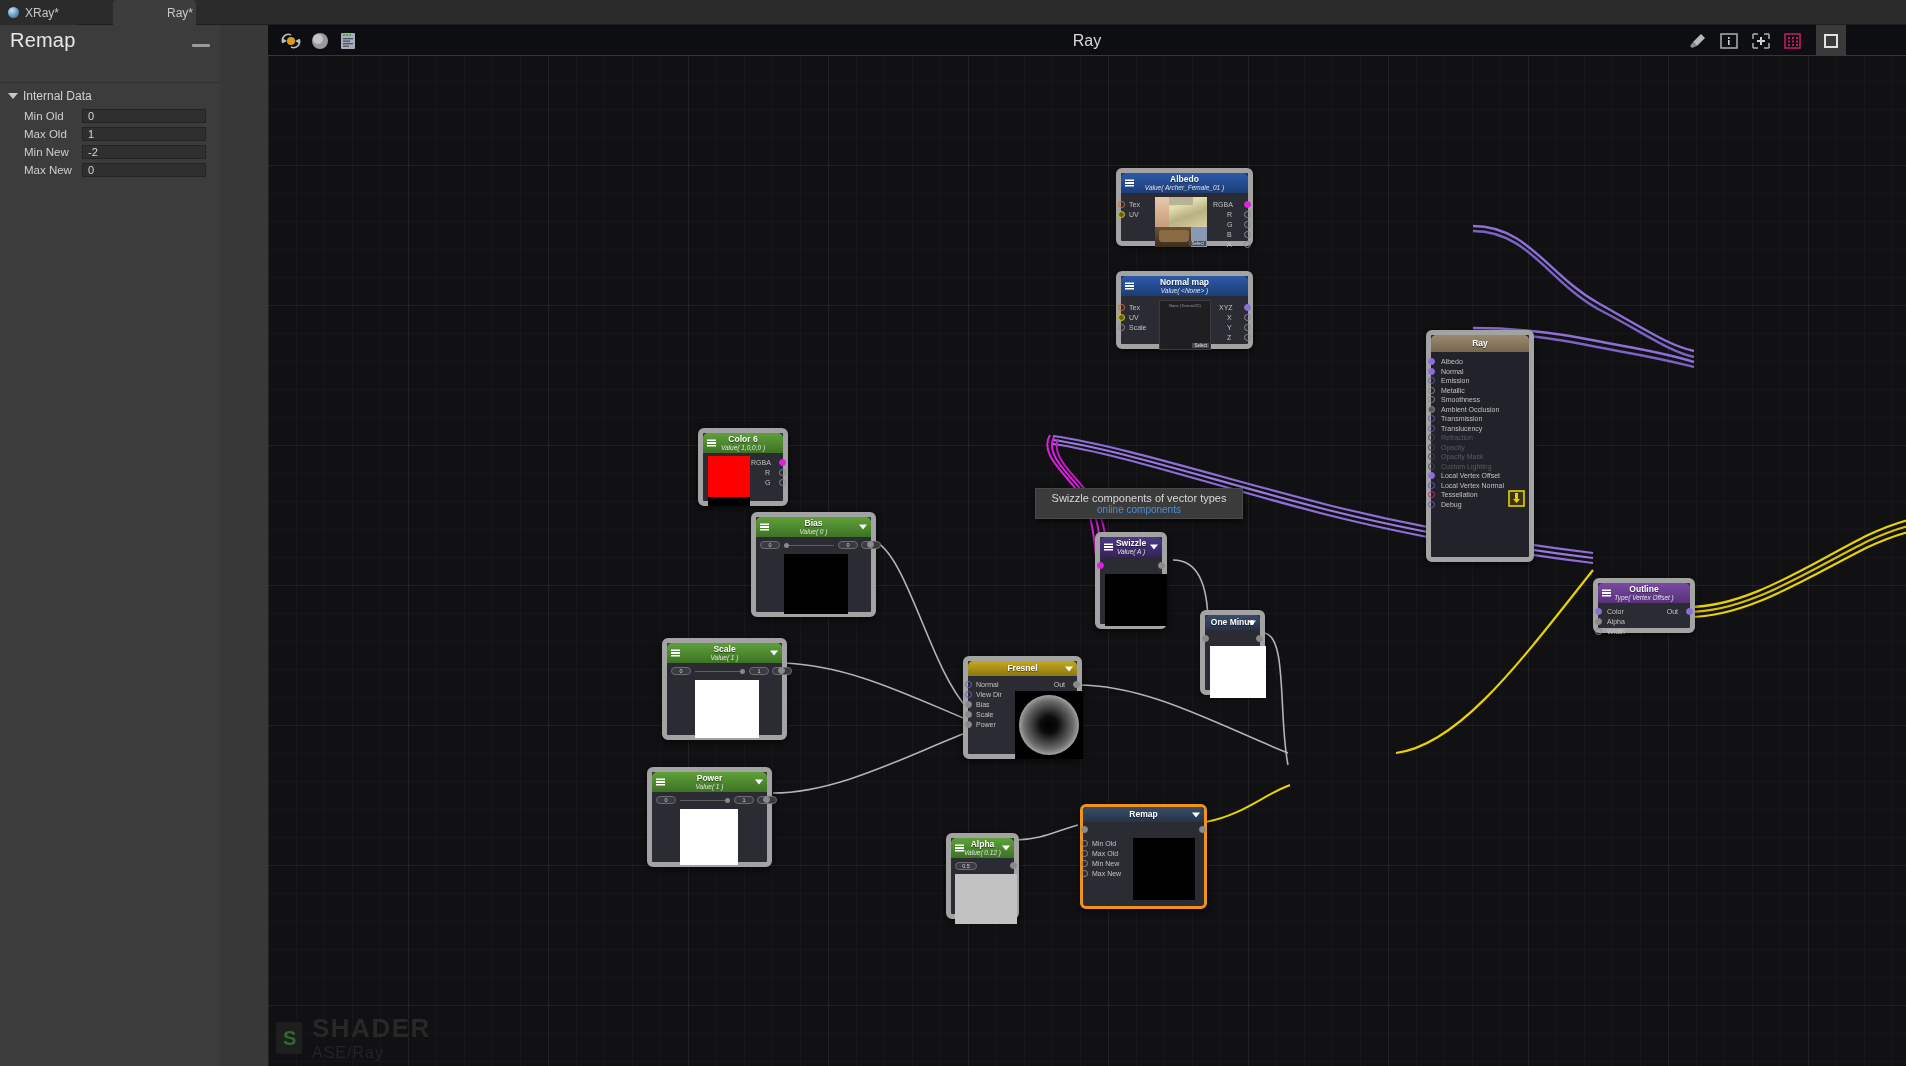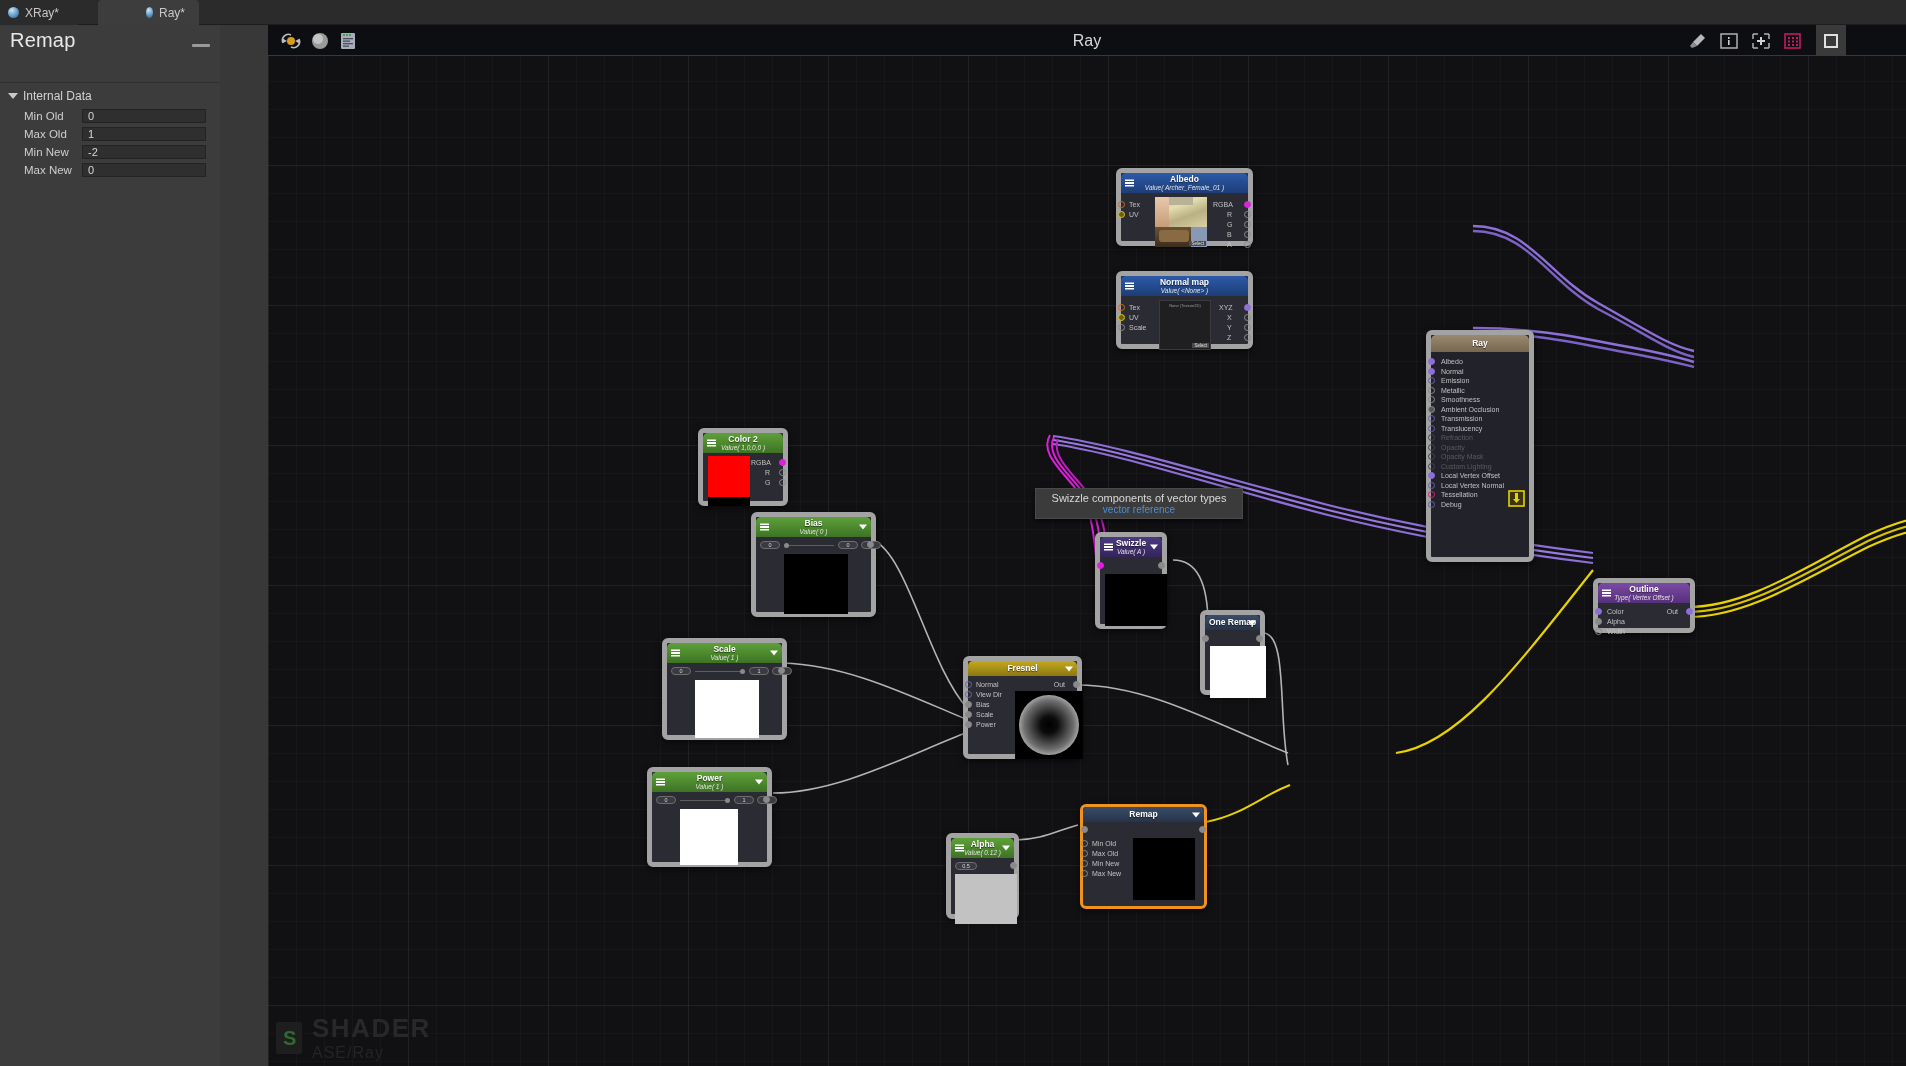--- a/index.html
+++ b/index.html
@@ -87,21 +87,21 @@
 </head>
 <body>
 
 <div id="app">
 
   <div class="tabbar">
     <div class="tab inactive" style="left:0;width:78px;padding-left:8px;">
       <span class="tabdot"></span>
       <span>XRay*</span>
     </div>
-    <div class="tab active" style="left:98px;width:101px;padding-left:48px;">
+    <div class="tab active" style="left:113px;width:83px;padding-left:48px;">
       <span class="tabdot"></span>
       <span>Ray*</span>
     </div>
   </div>
 
   <div class="inspector">
     <div class="insp-head">
       <div class="insp-title">Remap</div>
       <div class="insp-min"></div>
     </div>
@@ -366,21 +366,21 @@
             <rect x="7" y="3" width="3" height="6" fill="#e8d200"></rect>
             <path d="M5 9 L8.5 13 L12 9 Z" fill="#e8d200"></path>
           </svg>
         </div>
       </div>
     </div>
 
     <div class="node" style="left:430px;top:403px;width:90px;height:78px;">
       <div class="nhead tall" style="background:linear-gradient(to bottom,#5fa03a,#3d7324);">
         <span class="burger"></span>
-        <span class="ntitle">Color 2</span>
+        <span class="ntitle">Color 6</span>
         <span class="nsub">Value( 1,0,0,0 )</span>
       </div>
       <div class="nbody">
         <div style="position:absolute;left:5px;top:3px;width:42px;height:50px;background:#ff0000;">
           <div style="position:absolute;left:0;right:0;bottom:0;height:9px;background:#000;"></div>
         </div>
         <span class="plabel" style="left:48px;top:6px;">RGBA</span>
         <span class="port f" style="right:-3px;top:6px;background:#e01ee0;border-color:#e01ee0;"></span>
         <span class="plabel" style="left:62px;top:16px;">R</span>
         <span class="port" style="right:-3px;top:16px;"></span>
@@ -477,21 +477,21 @@
         <span class="port f" style="right:-3px;top:5px;"></span>
         <div class="preview" style="left:47px;top:15px;width:68px;height:68px;">
           <div style="position:absolute;left:4px;top:4px;width:60px;height:60px;border-radius:50%;
                       background:radial-gradient(circle,#000 0%,#0c0c0c 20%,#6e6e6e 58%,#f2f2f2 90%,#ffffff 100%);"></div>
         </div>
       </div>
     </div>
 
     <div class="node" style="left:932px;top:585px;width:65px;height:85px;">
       <div class="nhead" style="background:linear-gradient(to bottom,#3a4c68,#26344a);height:15px;">
-        <span class="ntitle">One Remap</span>
+        <span class="ntitle">One Minus</span>
         <span class="caret"></span>
       </div>
       <div class="nbody">
         <span class="port f" style="left:-3px;top:5px;"></span>
         <span class="port f" style="right:-3px;top:5px;"></span>
         <div class="preview" style="left:5px;top:16px;width:56px;height:52px;background:#ffffff;"></div>
       </div>
     </div>
 
     <div class="node" style="left:678px;top:808px;width:73px;height:86px;">
@@ -542,17 +542,17 @@
         <span class="plabel" style="left:9px;top:15px;">Alpha</span>
         <span class="port" style="left:-3px;top:25px;"></span>
         <span class="plabel" style="left:9px;top:25px;">Width</span>
         <span class="plabel" style="right:12px;top:5px;">Out</span>
         <span class="port f" style="right:-3px;top:5px;background:#8e6fd8;border-color:#8e6fd8;"></span>
       </div>
     </div>
 
     <div class="tooltip" style="left:767px;top:463px;width:208px;">
       <div class="tt-main">Swizzle components of vector types</div>
-      <div class="tt-link">vector reference</div>
+      <div class="tt-link">online components</div>
     </div>
 
   </div>
 </div>
 
 </body></html>

